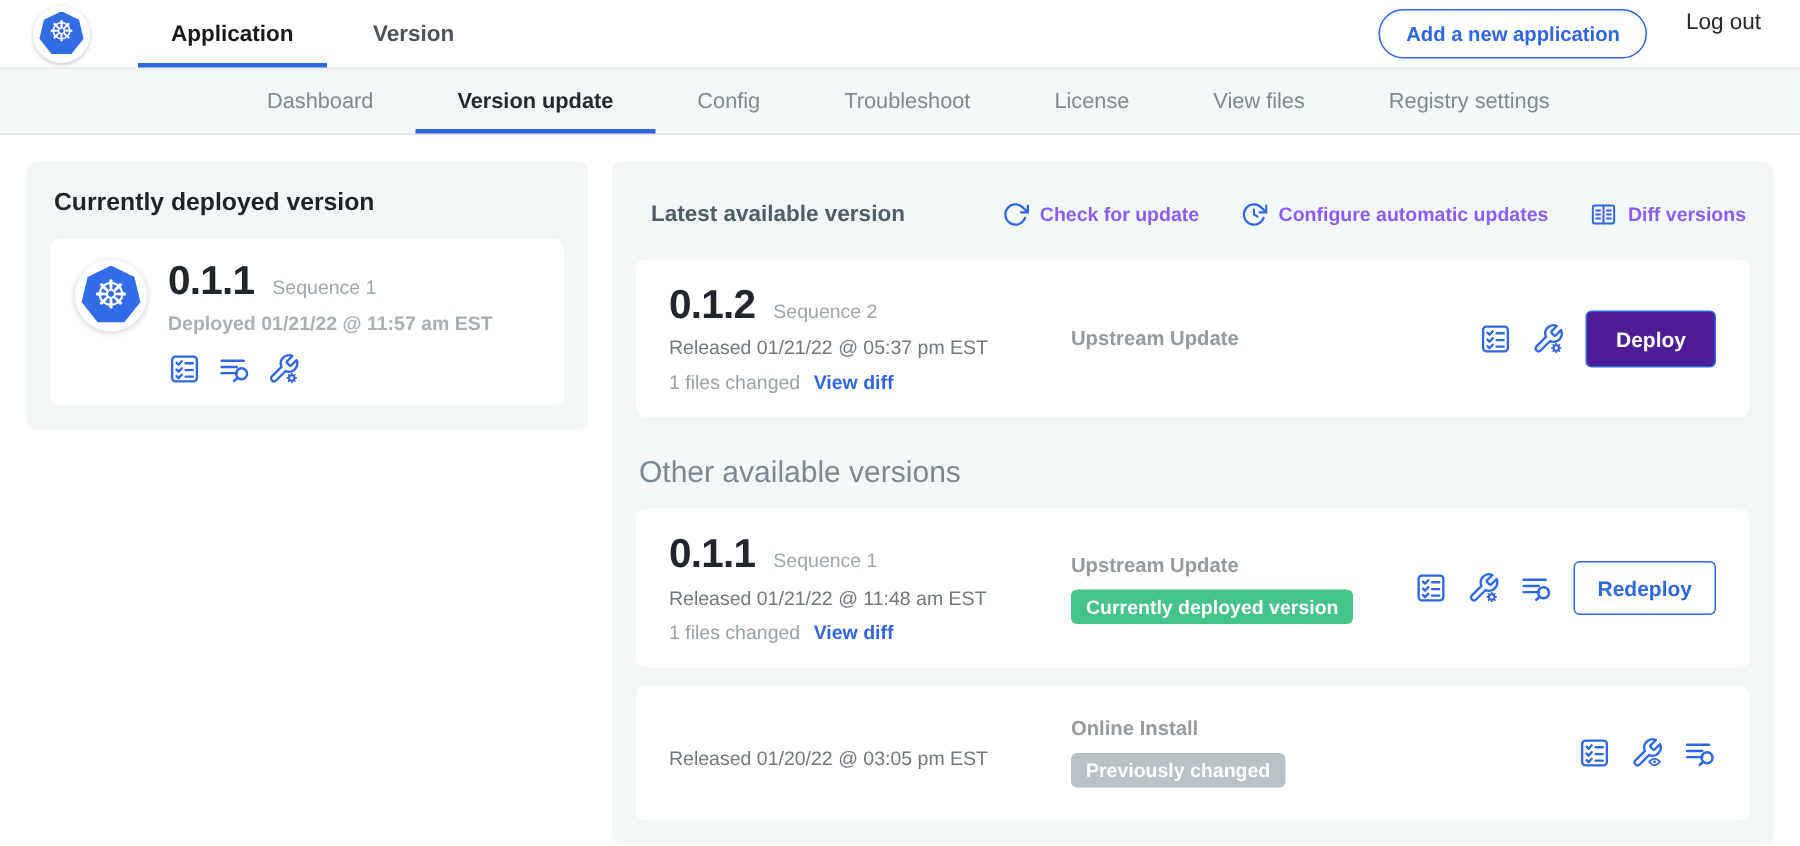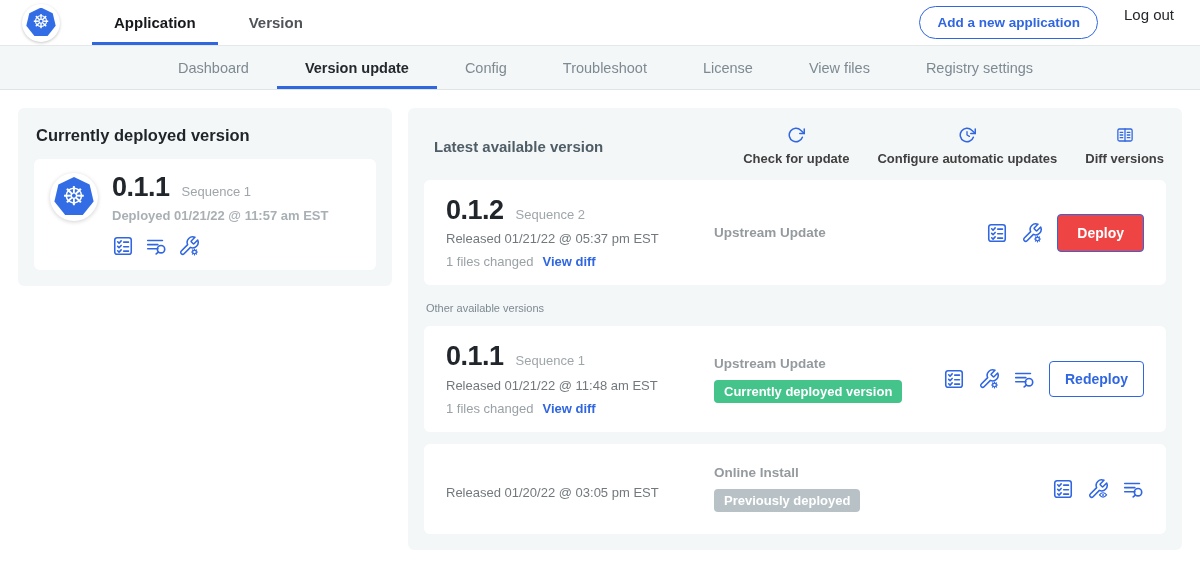--- a/index.html
+++ b/index.html
@@ -76,25 +76,25 @@
   .icon-row { display:flex; gap:11px; align-items:center; }
   .icon-btn { display:inline-flex; cursor:pointer; }
   .icon-btn svg { display:block; }
 
   .history-panel { flex:1; background:#f4f7f8; border-radius:6px; padding:14px 16px 16px; }
   .panel-head { display:flex; align-items:center; justify-content:space-between; padding:4px 2px 2px; }
   .panel-head h3 { margin:8px; font-size:15px; color:#4e5d66; font-weight:700; }
   .head-actions { display:flex; gap:28px; align-items:center; }
   .action-link {
     display:flex; align-items:center; gap:7px;
-    color:#404040; font-size:13px; font-weight:700; cursor:pointer;flex-direction:column;
+    color:#8b5cf6; font-size:13px; font-weight:700; cursor:pointer;
   }
   .action-link svg { width:18px; height:18px; }
 
-  .history-panel h4 { margin:17px 2px 0; font-size:11px; color:#7d8992; font-weight:400; }
+  .history-panel h4 { margin:26px 2px 0; font-size:20px; color:#7d8992; font-weight:400; }
 
   .version-card {
     background:#fff; border-radius:6px; margin-top:12px;
     padding:16px 22px; display:flex; align-items:center; min-height:90px;
   }
   .vc-left { width:252px; flex-shrink:0; }
   .released { font-size:13px; color:#72797d; font-weight:500; margin-top:7px; }
   .files-row { margin-top:8px; font-size:13px; color:#9aa1a5; display:flex; gap:9px; align-items:center; }
   .view-diff { color:#3066e0; font-weight:700; cursor:pointer; }
   .vc-mid { flex:1; padding-left:16px; }
@@ -102,21 +102,21 @@
   .badge {
     display:inline-block; margin-top:9px; border-radius:4px;
     padding:4px 10px; font-size:13px; font-weight:700; color:#fff;
   }
   .vc-right { display:flex; align-items:center; gap:14px; }
   .vc-icons { display:flex; gap:13px; align-items:center; }
   .vc-btn {
     font-family:inherit; font-size:14px; font-weight:700;
     border-radius:4px; cursor:pointer;
   }
-  .vc-btn.primary { background:#ef4444; border:1px solid #3066e0; color:#fff; padding:10px 19px; }
+  .vc-btn.primary { background:#4c1d95; border:1px solid #3066e0; color:#fff; padding:10px 19px; }
   .vc-btn.outline { background:#fff; border:1px solid #3066e0; color:#3066e0; padding:9px 15px; }
 </style>
 </head>
 <body>
 
 <header class="topbar">
   <div class="logo-outer">
     <div class="logo-hept">
         <span class="wheel">☸</span>
       </div>
@@ -350,21 +350,21 @@
     </div>
   </div>
 
   <div class="version-card">
     <div class="vc-left">
       <div class="released">Released 01/20/22 @ 03:05 pm EST</div>
 
     </div>
     <div class="vc-mid">
       <div class="source">Online Install</div>
-      <span class="badge" style="background: rgb(184, 194, 198);">Previously deployed</span>
+      <span class="badge" style="background: rgb(184, 194, 198);">Previously changed</span>
     </div>
     <div class="vc-right">
       <span class="vc-icons">
               <span class="icon-btn">
                 <svg width="22" height="22" viewBox="0 0 24 24" fill="none" stroke="#3066e0" stroke-linecap="round" stroke-linejoin="round" stroke-width="1.7">
       <rect x="3" y="3" width="18" height="18" rx="2.5"></rect>
       <polyline points="6.2 7.4 7.7 8.9 10 6.4"></polyline>
                   <line x1="12.8" y1="7.8" x2="18" y2="7.8"></line>
       <polyline points="6.2 12.4 7.7 13.9 10 11.4"></polyline>
                   <line x1="12.8" y1="12.8" x2="18" y2="12.8"></line>

